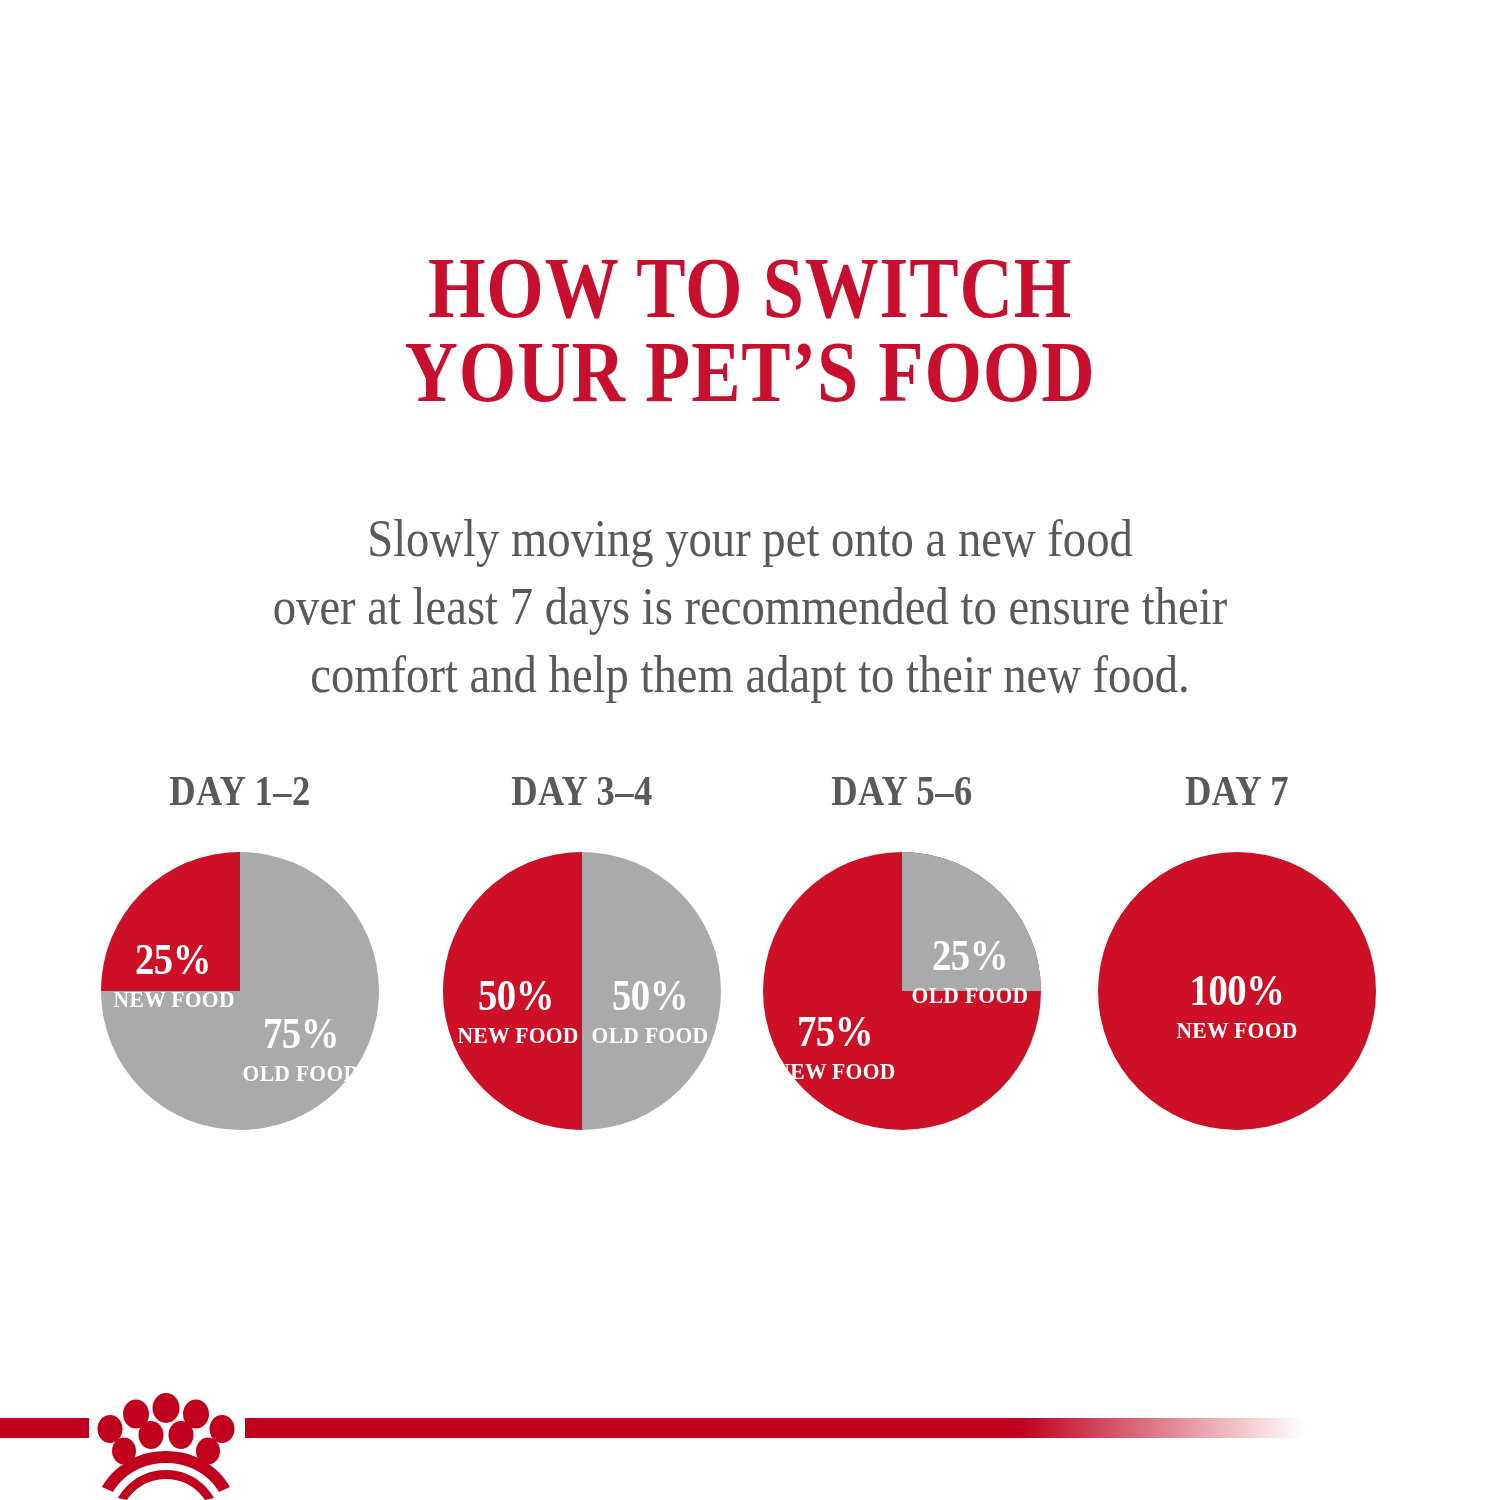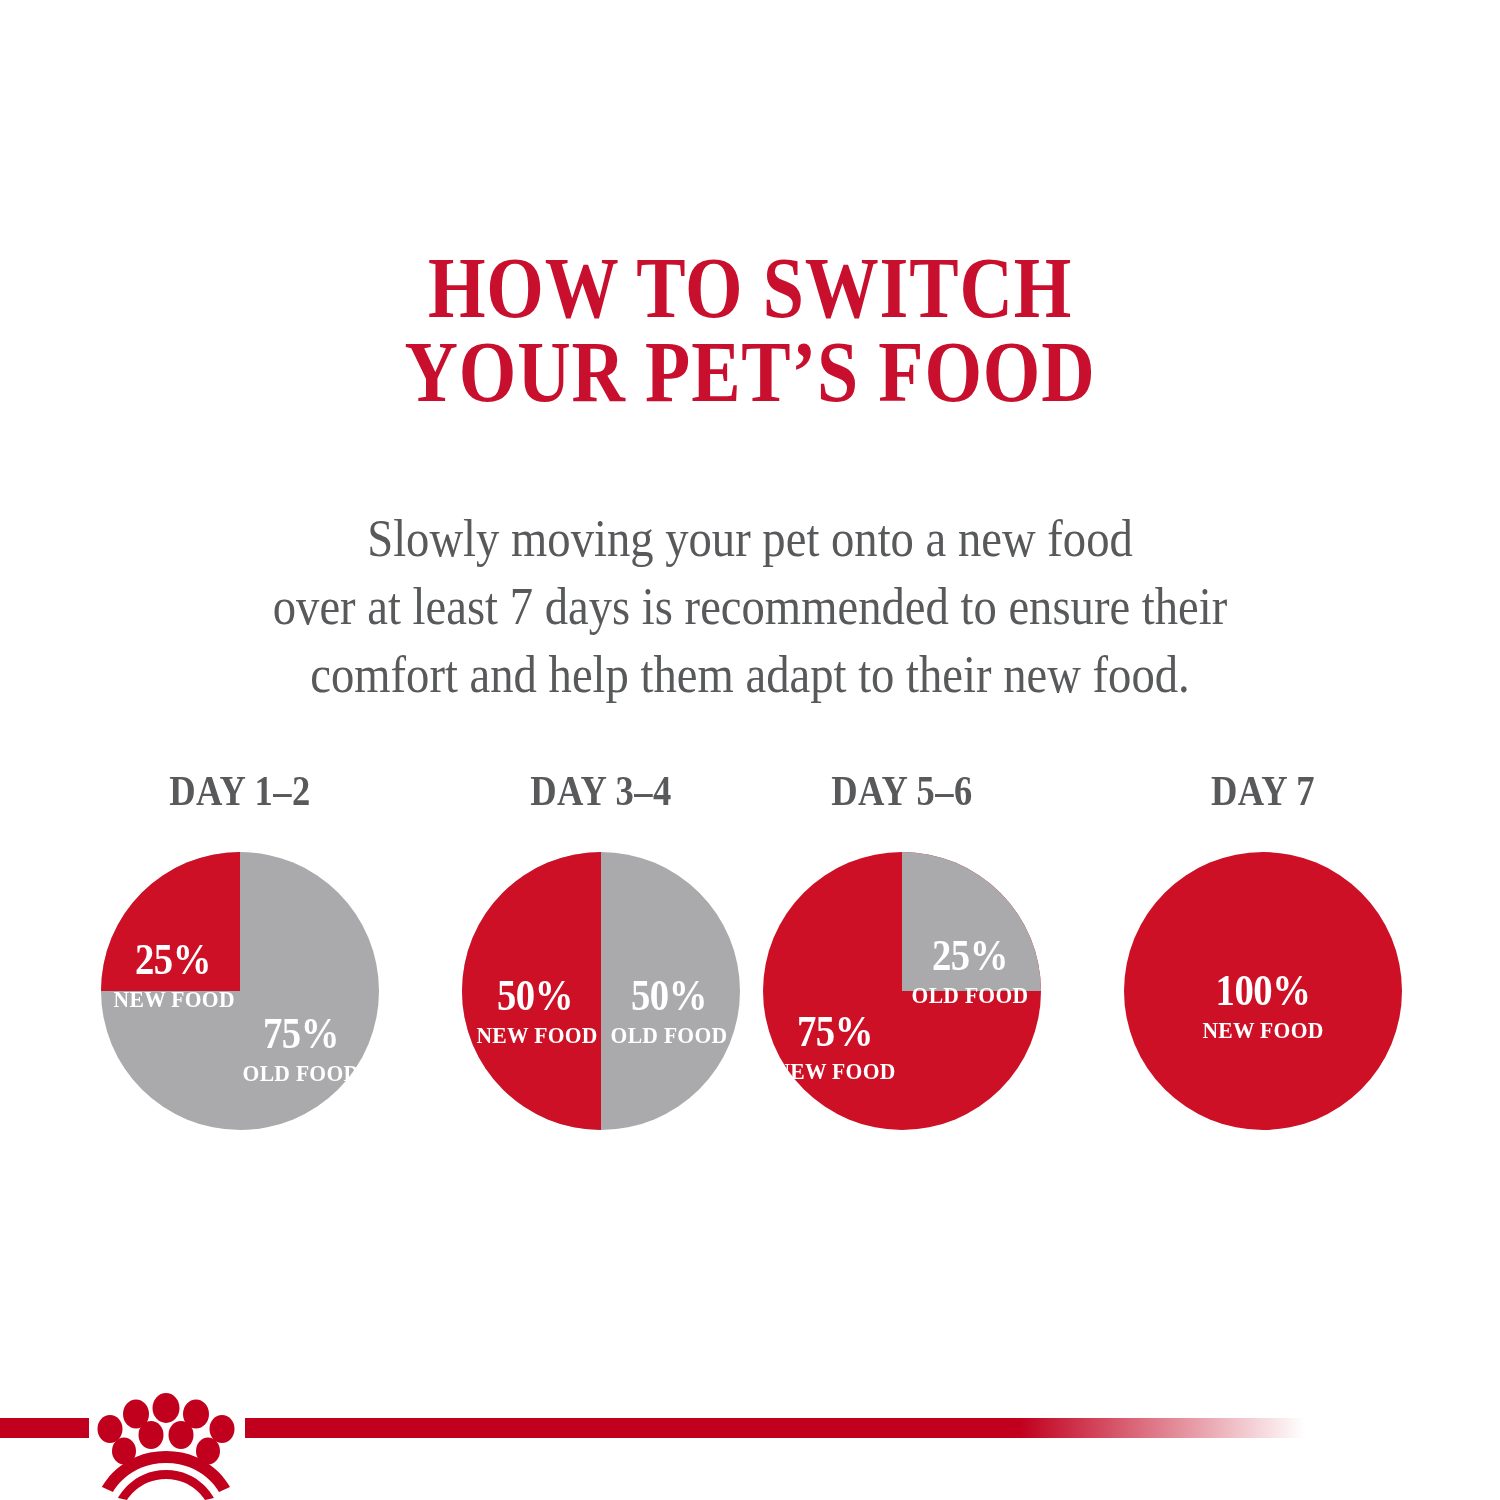--- a/index.html
+++ b/index.html
@@ -64,23 +64,23 @@
     width: 1490px;
     height: 400px;
   }
   .pie-cell {
     position: absolute;
     top: 0;
     width: 300px;
     height: 400px;
   }
   .pie-cell[data-col="0"] { left: 90px; }
-  .pie-cell[data-col="1"] { left: 451px; }
+  .pie-cell[data-col="1"] { left: 432px; }
   .pie-cell[data-col="2"] { left: 752px; }
-  .pie-cell[data-col="3"] { left: 1113px; }
+  .pie-cell[data-col="3"] { left: 1087px; }
 
   .day-label {
     position: absolute;
     top: 0;
     left: 0;
     width: 300px;
     text-align: center;
     color: #58595B;
     font-weight: 700;
     font-size: 43px;

